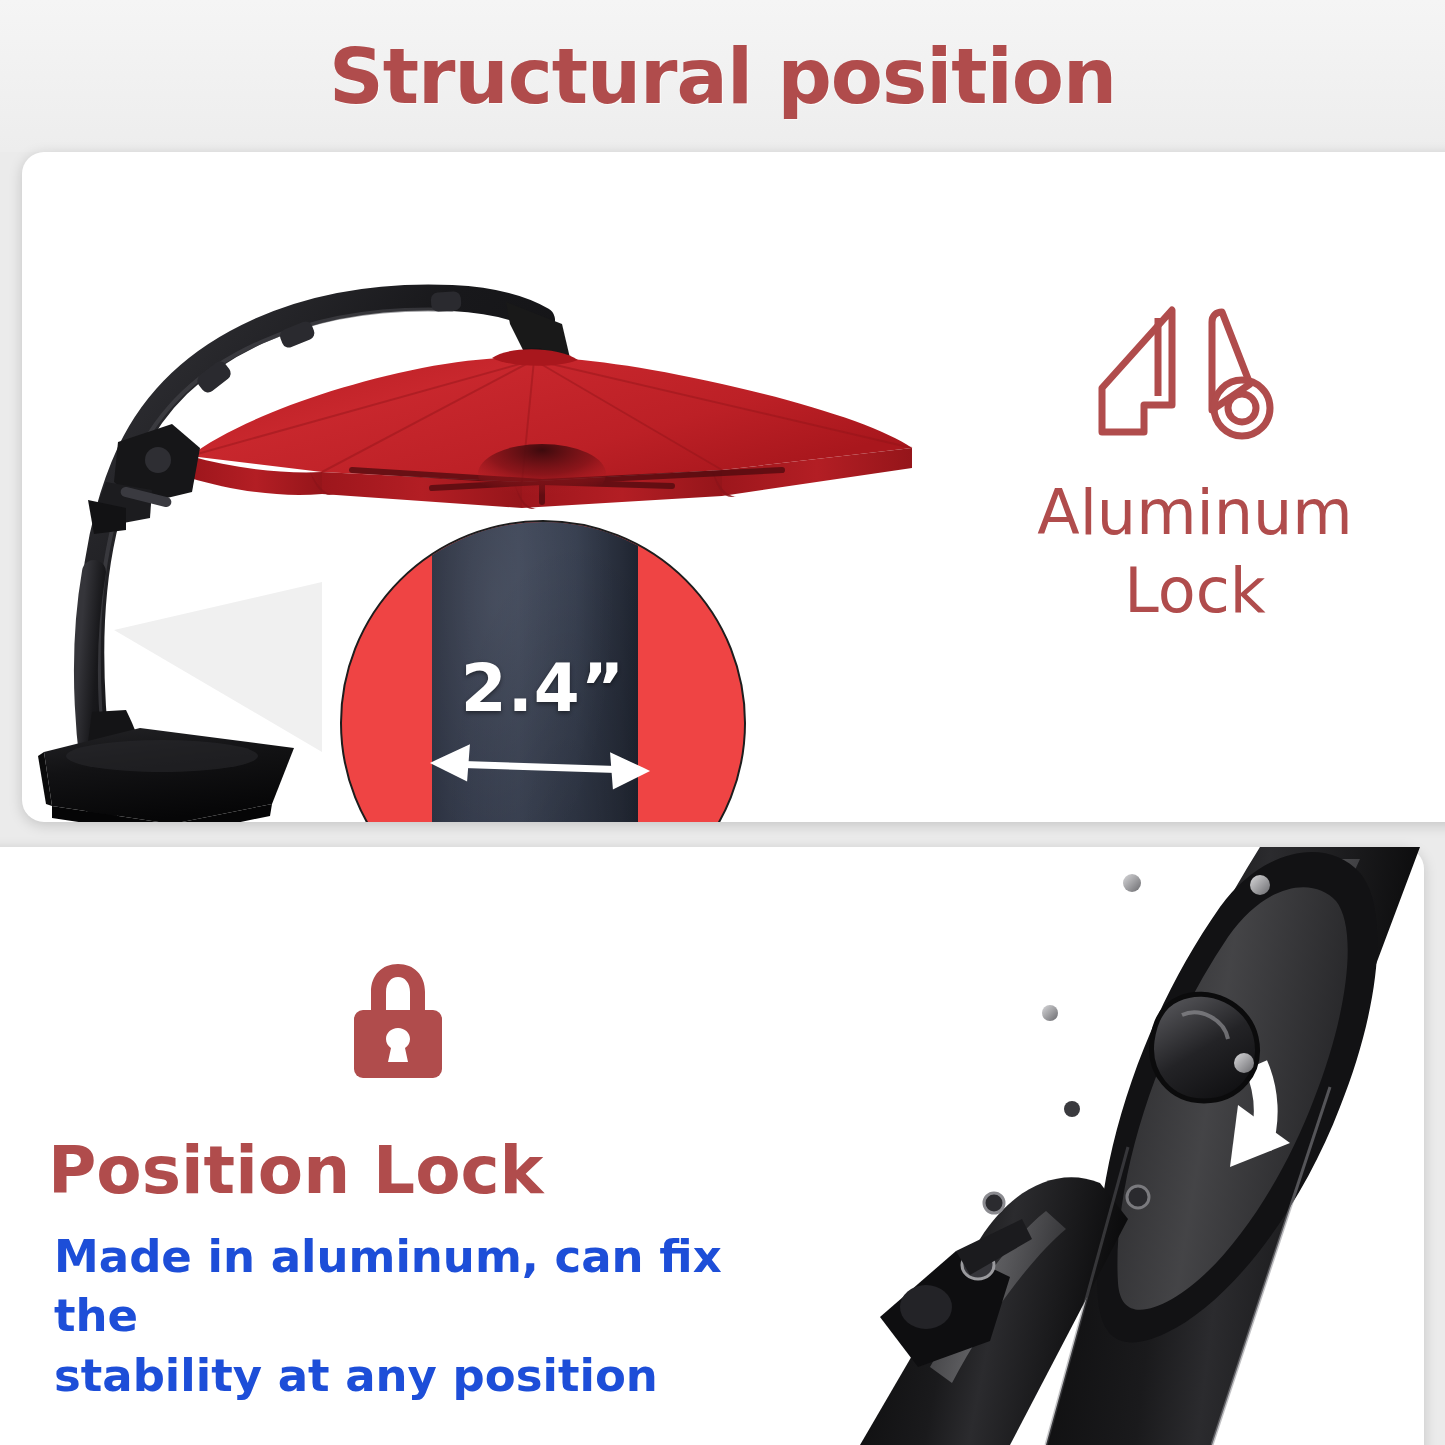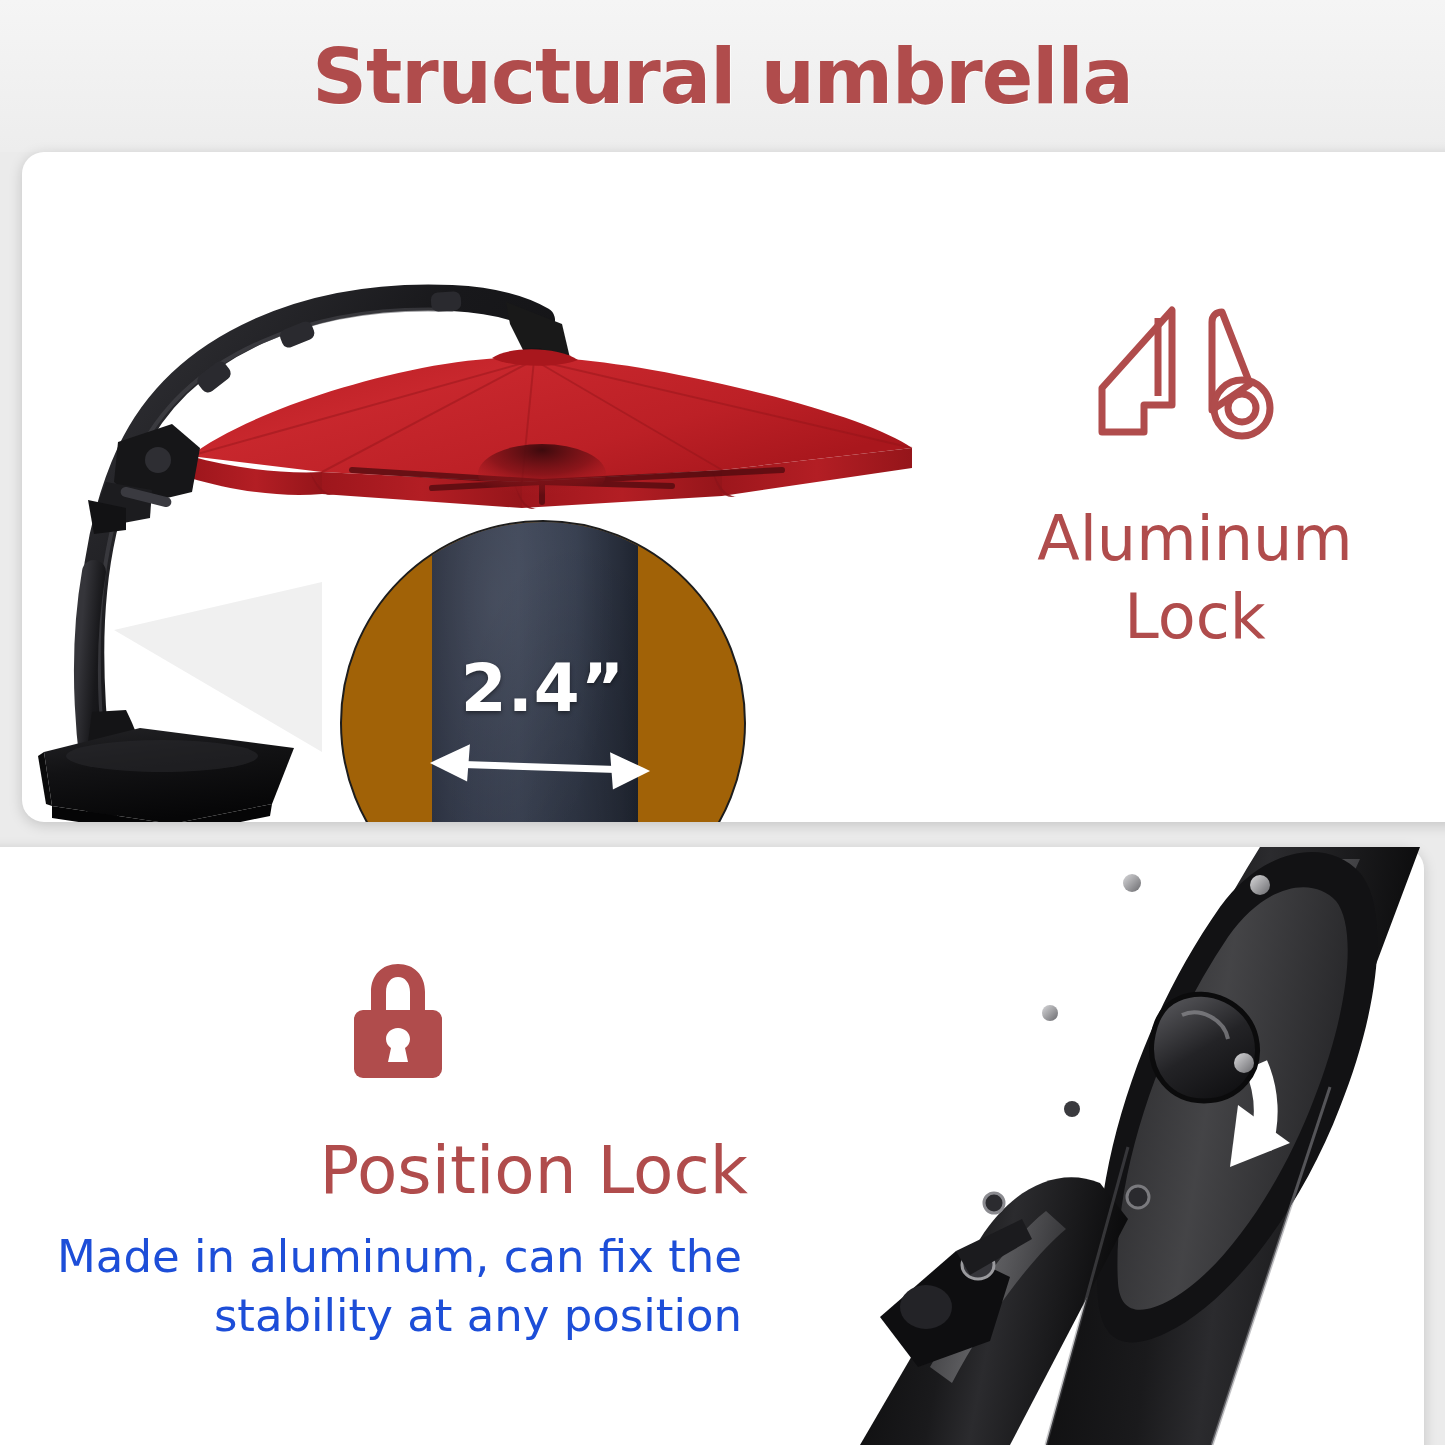--- a/index.html
+++ b/index.html
@@ -66,21 +66,21 @@
   }
   #umbrella-svg { position: absolute; left: 0; top: 0; }
 
   
   #magnifier {
     position: absolute;
     left: 318px; top: 368px;
     width: 402px; height: 402px;
     border-radius: 50%;
     border: 2px solid #1d1d1d;
-    background: #a16207;
+    background: #ef4444;
     overflow: hidden;
   }
   #mag-pole {
     position: absolute;
     left: 90px; top: -10px;
     width: 206px; height: 430px;
     background: linear-gradient(90deg,
         #2b3140 0%, #343b4c 18%, #3c4456 42%,
         #353d4e 70%, #262c39 92%, #1e2430 100%);
   }
@@ -107,35 +107,36 @@
 
   
   #feature-pole {
     position: absolute;
     left: 985px; top: 300px;
     width: 420px;
     text-align: center;
   }
   #pole-icon { display: block; margin: 0 auto; }
   #pole-title {
-    margin-top: 60px;
+    margin-top: 34px;
     font-family: "DejaVu Sans", sans-serif;
     font-size: 62px;
     font-weight: normal;
     line-height: 1.26;
     color: #b04c4c;
     text-shadow: 1px 1px 0 rgba(255,255,255,.6);
   }
 
   
   #feature-lock {
     position: absolute;
     left: 48px; top: 958px;
     width: 700px;
-    text-align: right;
+    text-align: left;
+    font-weight: bold;
   }
   #lock-icon { display: block; margin: 0 auto; }
   #lock-title {
     margin-top: 50px;
     font-family: "DejaVu Sans", sans-serif;
     font-size: 66px;
     color: #b04c4c;
     text-shadow: 1px 1px 0 rgba(255,255,255,.6);
   }
   #lock-desc {
@@ -154,21 +155,21 @@
     width: 564px; height: 598px;
     overflow: hidden;
     border-bottom-right-radius: 22px;
   }
   #hinge-svg { position: absolute; left: 0; top: 0; }
 </style>
 </head>
 <body>
 
 <div class="title-bar">
-  <div class="page-title">Structural umbrella</div>
+  <div class="page-title">Structural position</div>
 </div>
 
 <div class="card" id="card-top"></div>
 
 <div id="umbrella-stage">
   <svg id="umbrella-svg" width="1000" height="670" viewBox="0 0 1000 670">
     <defs>
       <linearGradient id="canopyTop" x1="0" y1="0" x2="1" y2="0.6">
         <stop offset="0" stop-color="#b51c22"></stop>
         <stop offset="0.35" stop-color="#c8272d"></stop>

